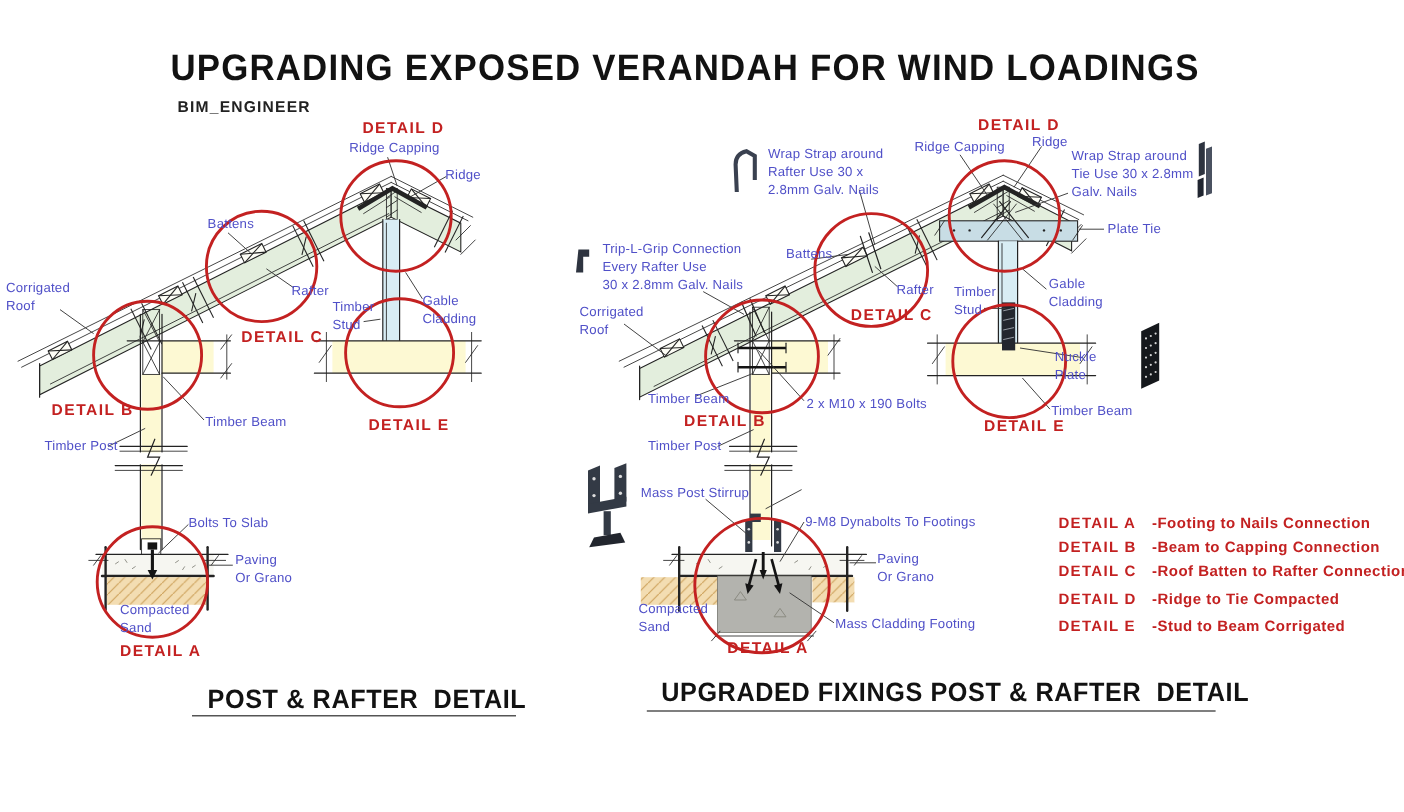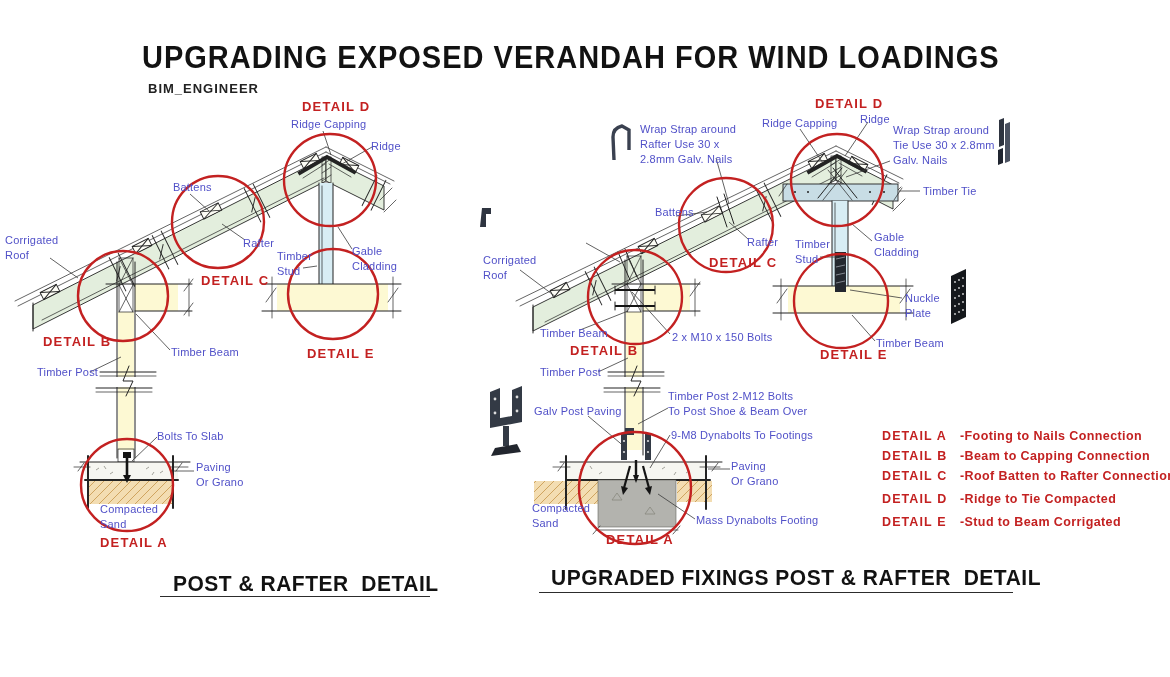--- a/index.html
+++ b/index.html
@@ -455,44 +455,45 @@
   <div class="dlbl" style="left:100px;top:535px">DETAIL A</div>
 
   <div class="lbl" style="left:640px;top:122px">Wrap Strap around
 Rafter Use 30 x
 2.8mm Galv. Nails</div>
   <div class="lbl" style="left:762px;top:116px">Ridge Capping</div>
   <div class="lbl" style="left:860px;top:112px">Ridge</div>
   <div class="lbl" style="left:893px;top:123px">Wrap Strap around
 Tie Use 30 x 2.8mm
 Galv. Nails</div>
-  <div class="lbl" style="left:923px;top:184px">Timber Tie</div>
+  <div class="lbl" style="left:923px;top:184px">Plate Tie</div>
+  <div class="lbl" style="left:502px;top:201px">Trip-L-Grip Connection
+Every Rafter Use
+30 x 2.8mm Galv. Nails</div>
   <div class="lbl" style="left:655px;top:205px">Battens</div>
   <div class="lbl" style="left:483px;top:253px">Corrigated
 Roof</div>
   <div class="lbl" style="left:747px;top:235px">Rafter</div>
   <div class="lbl" style="left:795px;top:237px">Timber
 Stud</div>
   <div class="lbl" style="left:874px;top:230px">Gable
 Cladding</div>
-  <div class="lbl" style="left:905px;top:291px">Nuckle
+  <div class="lbl" style="left:879px;top:291px">Nuckle
 Plate</div>
   <div class="lbl" style="left:540px;top:326px">Timber Beam</div>
-  <div class="lbl" style="left:672px;top:330px">2 x M10 x 150 Bolts</div>
+  <div class="lbl" style="left:672px;top:330px">2 x M10 x 190 Bolts</div>
   <div class="lbl" style="left:540px;top:365px">Timber Post</div>
   <div class="lbl" style="left:876px;top:336px">Timber Beam</div>
-  <div class="lbl" style="left:534px;top:404px">Galv Post Paving</div>
-  <div class="lbl" style="left:668px;top:389px">Timber Post 2-M12 Bolts
-To Post Shoe &amp; Beam Over</div>
+  <div class="lbl" style="left:534px;top:404px">Mass Post Stirrup</div>
   <div class="lbl" style="left:671px;top:428px">9-M8 Dynabolts To Footings</div>
   <div class="lbl" style="left:731px;top:459px">Paving
 Or Grano</div>
   <div class="lbl" style="left:532px;top:501px">Compacted
 Sand</div>
-  <div class="lbl" style="left:696px;top:513px">Mass Dynabolts Footing</div>
+  <div class="lbl" style="left:696px;top:513px">Mass Cladding Footing</div>
 
   <div class="dlbl" style="left:815px;top:96px">DETAIL D</div>
   <div class="dlbl" style="left:709px;top:255px">DETAIL C</div>
   <div class="dlbl" style="left:570px;top:343px">DETAIL B</div>
   <div class="dlbl" style="left:820px;top:347px">DETAIL E</div>
   <div class="dlbl" style="left:606px;top:532px">DETAIL A</div>
 
   <div class="legend-row" style="left:882px;top:429px">
     <span class="legend-detail">DETAIL A</span>
     <span class="legend-desc">-Footing to Nails Connection</span>

